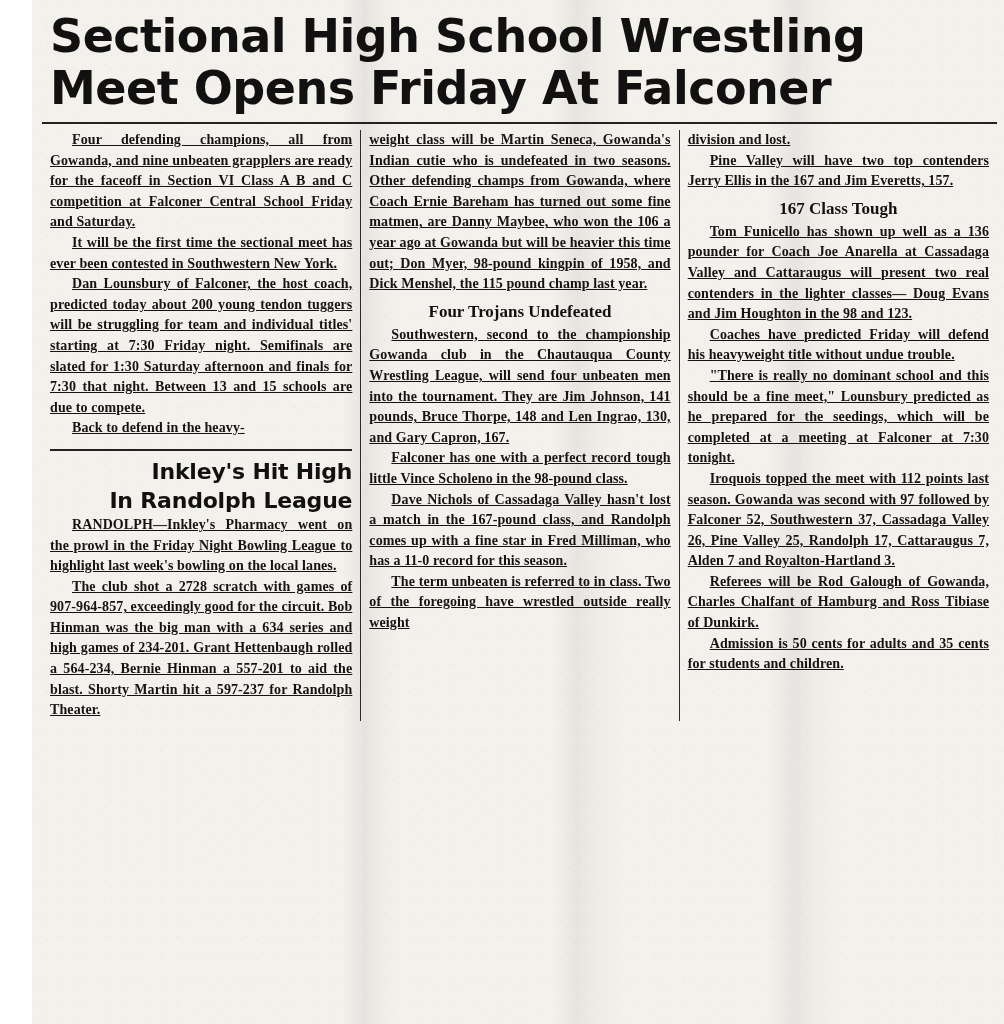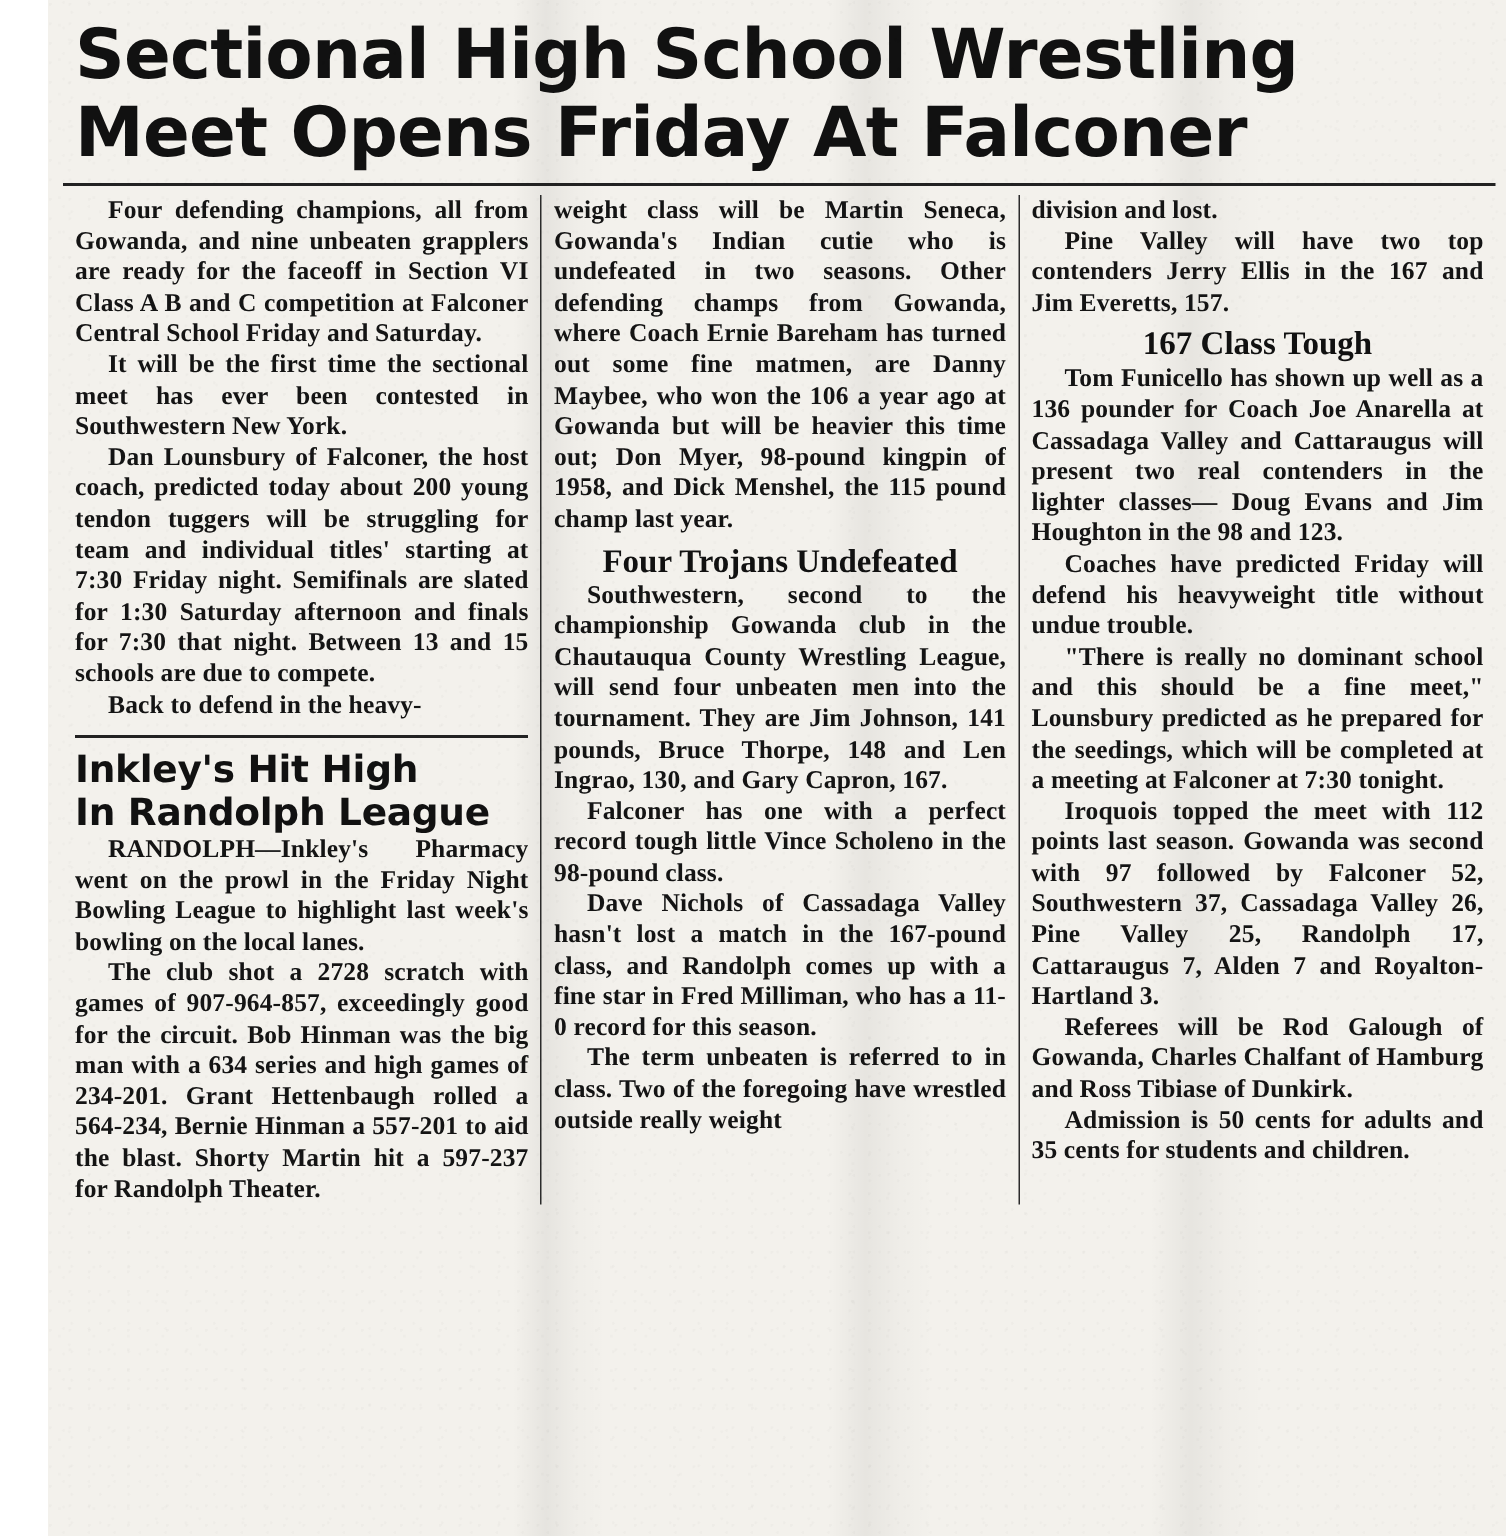--- a/index.html
+++ b/index.html
@@ -83,54 +83,56 @@
     position: relative;
     padding: 0 8px;
     box-sizing: border-box;
   }
   .col + .col {
     border-left: 1.5px solid #2b2b2b;
   }
   .col p {
     margin: 0;
     font-family: "Liberation Serif", serif;
-    font-size: 17px;
+    font-size: 14px;
     line-height: 20.6px;
     text-align: justify;
     text-indent: 22px;
     color: #141414;
     font-weight: 600;
     letter-spacing: .1px;
+    text-decoration: underline;
     -webkit-font-smoothing: none;
   }
   .col p.noindent { text-indent: 0; }
 
   .subhead {
     font-family: "Liberation Serif", serif;
     font-weight: bold;
-    font-size: 22px;
+    font-size: 17px;
     line-height: 22px;
     text-align: center;
     margin: 6px 0 2px 0;
     color: #111;
   }
 
   
   .sub-rule {
     height: 2px;
     background: #222;
     margin: 10px 0 6px 0;
   }
   .story2-title {
     font-family: "DejaVu Sans", sans-serif;
     font-weight: bold;
-    font-size: 25px;
+    font-size: 22px;
     line-height: 29px;
     color: #111;
     letter-spacing: -0.2px;
+    text-align: right;
   }
   .story2-title .l2 { display: block; }
 </style>
 </head>
 <body>
 
 <div id="page">
 
   <div class="headline">
     <div class="hl-line">Sectional High School Wrestling</div>

